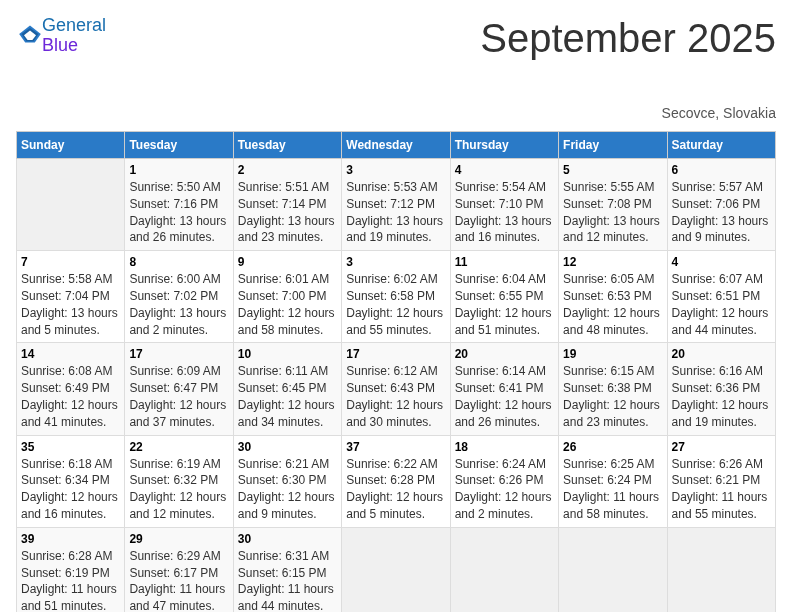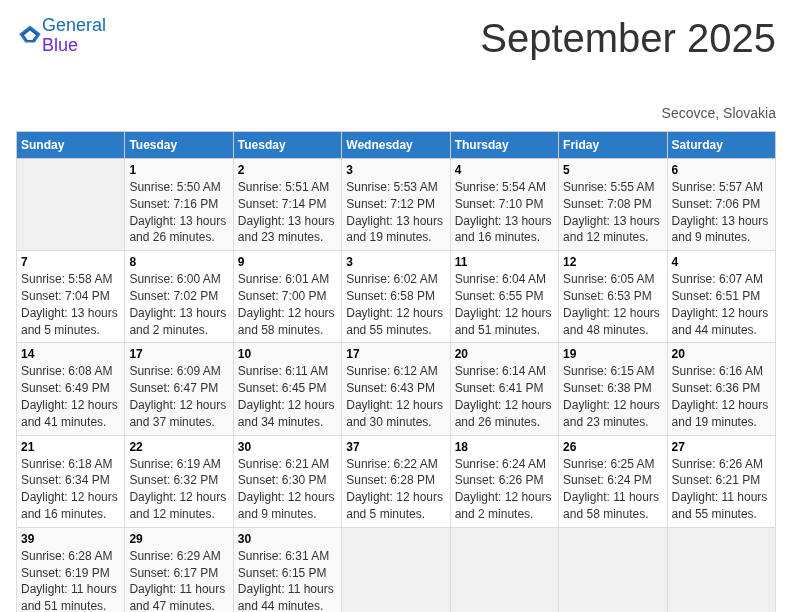--- a/index.html
+++ b/index.html
@@ -206,21 +206,21 @@
           <span class="day-number">19</span>
           <div class="day-info">Sunrise: 6:15 AM<br>Sunset: 6:38 PM<br>Daylight: 12 hours<br>and 23 minutes.</div>
         </td>
         <td>
           <span class="day-number">20</span>
           <div class="day-info">Sunrise: 6:16 AM<br>Sunset: 6:36 PM<br>Daylight: 12 hours<br>and 19 minutes.</div>
         </td>
       </tr>
       <tr>
         <td>
-          <span class="day-number">21</span>
+          <span class="day-number">35</span>
           <div class="day-info">Sunrise: 6:18 AM<br>Sunset: 6:34 PM<br>Daylight: 12 hours<br>and 16 minutes.</div>
         </td>
         <td>
           <span class="day-number">22</span>
           <div class="day-info">Sunrise: 6:19 AM<br>Sunset: 6:32 PM<br>Daylight: 12 hours<br>and 12 minutes.</div>
         </td>
         <td>
           <span class="day-number">30</span>
           <div class="day-info">Sunrise: 6:21 AM<br>Sunset: 6:30 PM<br>Daylight: 12 hours<br>and 9 minutes.</div>
         </td>

